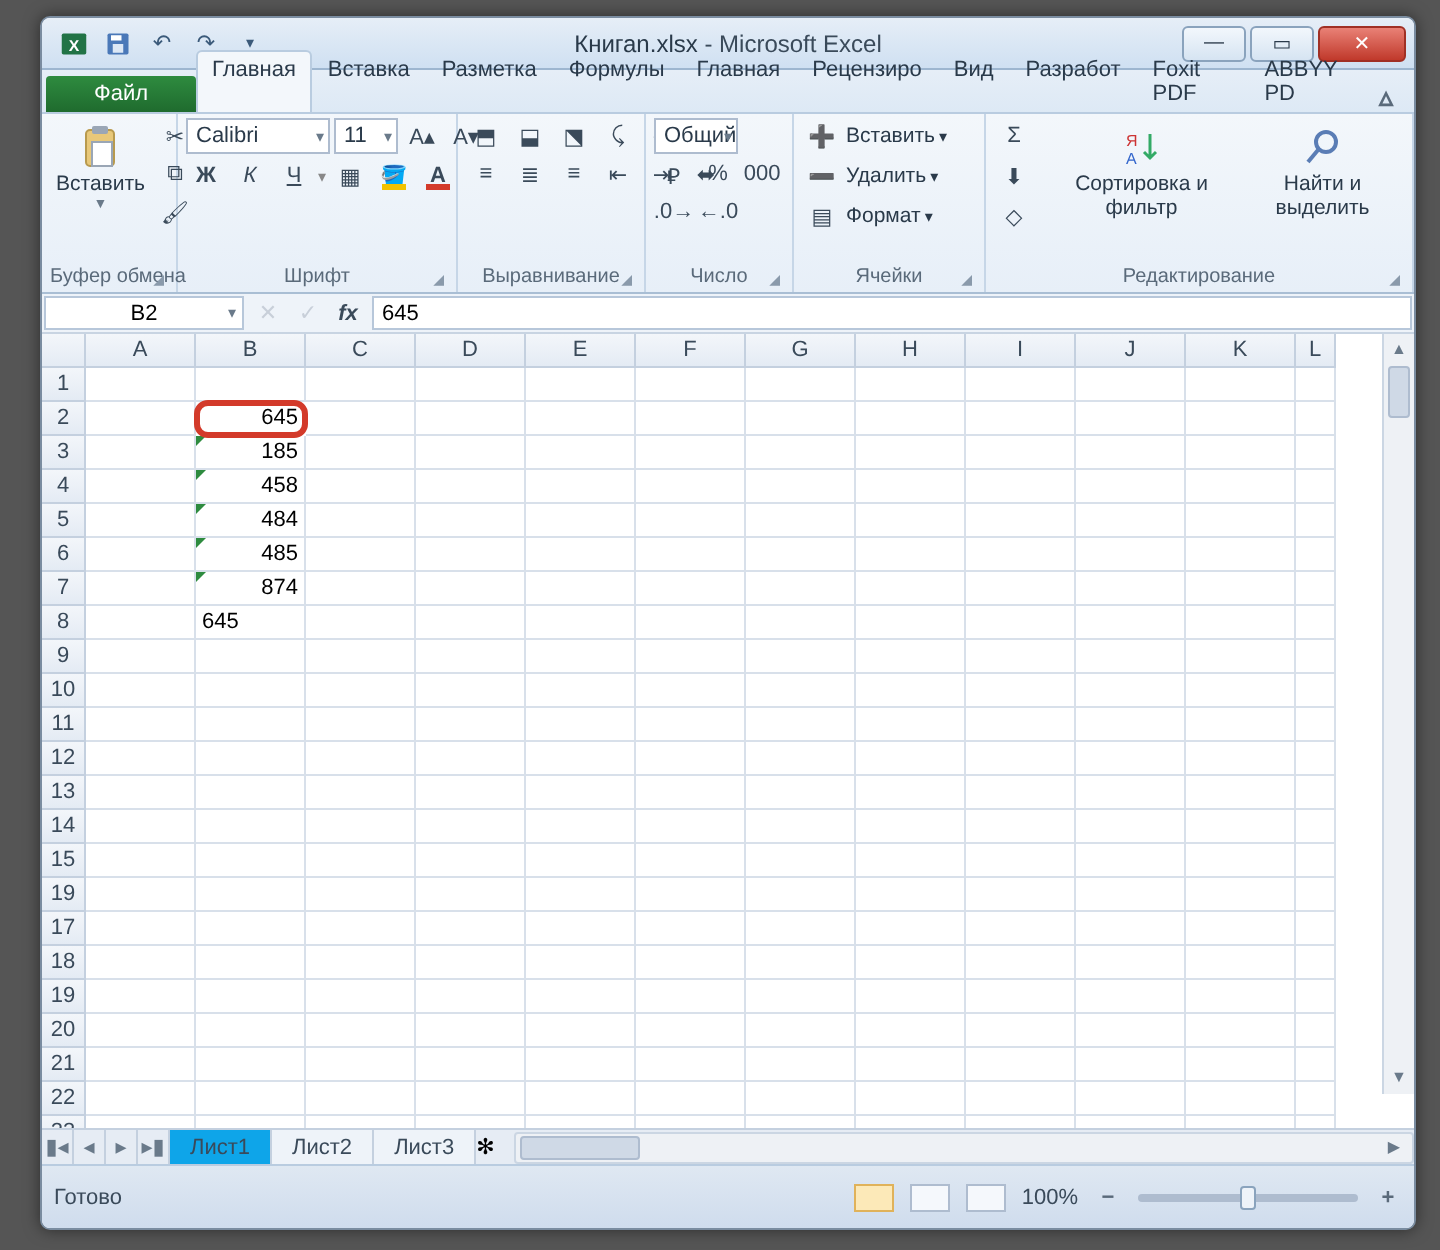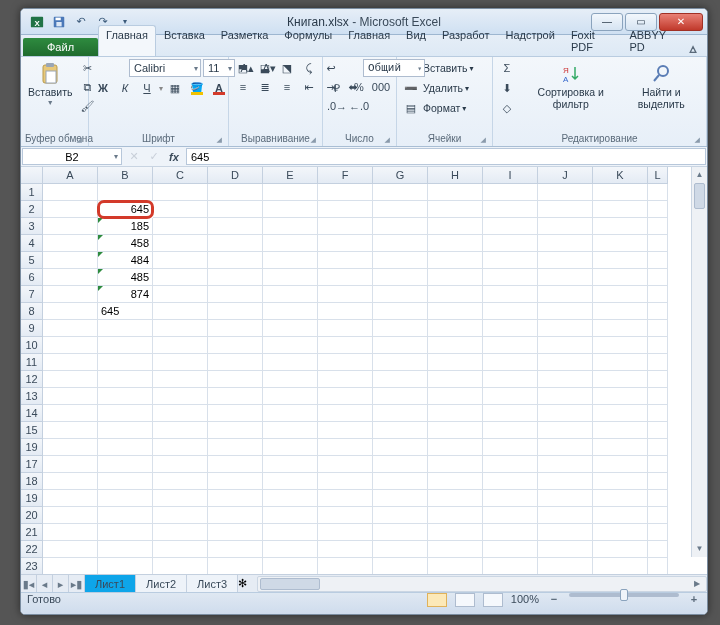--- a/index.html
+++ b/index.html
@@ -137,21 +137,21 @@
   .sbtn {
     width:20px;height:18px;border:1px solid transparent;
     display:inline-flex;align-items:center;justify-content:center;
     font-size:11px;color:#3a4a5a;
   }
   .fontbox, .sizebox {
     border:1px solid #aebccf; background:#fff; height:18px;
     display:inline-flex;align-items:center;padding:0 14px 0 4px;
     font-size:11px;position:relative;
   }
-  .fontbox{width:72px;margin-left:36px;} .sizebox{width:32px;}
+  .fontbox{width:72px;} .sizebox{width:32px;}
   .fontbox::after,.sizebox::after{content:"▾";position:absolute;right:2px;font-size:8px;color:#6a7a8a;}
   .vcol { display:flex; flex-direction:column; gap:1px; }
   
   .fbar {
     height: 20px;
     display:flex; align-items:stretch;
     border-bottom:1px solid #c8d4e2;
     background:#eef3f9;
     font-size:11px;
   }
@@ -223,23 +223,23 @@
   .sheet-tab{
     padding:0 10px;line-height:18px;border-right:1px solid #c4d0df;
     background:#eef3f9;color:#3a4a5a;
   }
   .sheet-tab.active{background:#0ea5e9;font-weight:normal;}
   .hscroll{flex:1;margin-left:10px;height:16px;background:#eef1f5;border:1px solid #cbd6e3;border-radius:2px;position:relative;}
   .hscroll .thumb{position:absolute;left:2px;top:1px;bottom:1px;width:60px;background:#cfd9e6;border:1px solid #aebccf;border-radius:2px;}
   .hscroll .arr{position:absolute;top:0;bottom:0;width:14px;text-align:center;font-size:8px;color:#6a7a8a;line-height:14px;} .hscroll .arr.r{right:2px;}
   
   .status {
-    height: 22px; background:linear-gradient(#dfe8f2,#cfdced);
+    height: 32px; background:linear-gradient(#dfe8f2,#cfdced);
     border-top:1px solid #b9cce0;
-    display:flex;align-items:flex-start;font-size:11px;color:#3a4a5a;
+    display:flex;align-items:center;font-size:11px;color:#3a4a5a;
     padding:0 6px; gap:8px;
   }
   .status .spacer{flex:1;}
   .viewbtn{width:20px;height:14px;border:1px solid #aebccf;background:#f5f8fc;}
   .viewbtn.active{background:#fce9b8;border-color:#e0b25a;}
   .zoom-slider{width:110px;height:4px;background:#aebccf;position:relative;border-radius:2px;}
   .zoom-slider .knob{position:absolute;left:50%;top:-4px;width:8px;height:12px;background:#eef3f9;border:1px solid #8aa3bd;border-radius:2px;transform:translateX(-50%);}
   .zm{width:14px;text-align:center;font-weight:bold;color:#5a6a7a;}
 </style>
 </head>
@@ -279,23 +279,23 @@
   </div>
 
   <div class="tabstrip">
     <div class="file-tab">Файл</div>
     <div id="rtabs" style="display: flex;">
         <div class="rtab active">Главная</div>
         <div class="rtab">Вставка</div>
         <div class="rtab">Разметка</div>
         <div class="rtab">Формулы</div>
         <div class="rtab">Главная</div>
+        <div class="rtab">Рецензиро</div>
         <div class="rtab">Вид</div>
         <div class="rtab">Разработ</div>
-        <div class="rtab">Надстрой</div>
         <div class="rtab">Foxit PDF</div>
         <div class="rtab">ABBYY PD</div>
       </div>
     <div class="help-ico">
       <span class="bw">▵</span>
 
     </div>
   </div>
 
   <div class="ribbon">
@@ -369,21 +369,21 @@
           <span class="sbtn">⬌</span>
         </div>
       </div>
         </div>
       <div class="group-label">Выравнивание</div>
     </div>
 
     <div class="group" style="width:74px;">
       <div class="group-body">
           <div class="vcol">
-        <span class="fontbox" style="width:62px;font-family:Liberation Mono, monospace;">Общий</span>
+        <span class="fontbox" style="width:42px;">Общий</span>
         <div class="smallrow">
           <span class="sbtn">₽</span>
           <span class="sbtn">%</span>
           <span class="sbtn">000</span>
         </div>
         <div class="smallrow">
           <span class="sbtn">.0→</span>
           <span class="sbtn">←.0</span>
         </div>
       </div>

